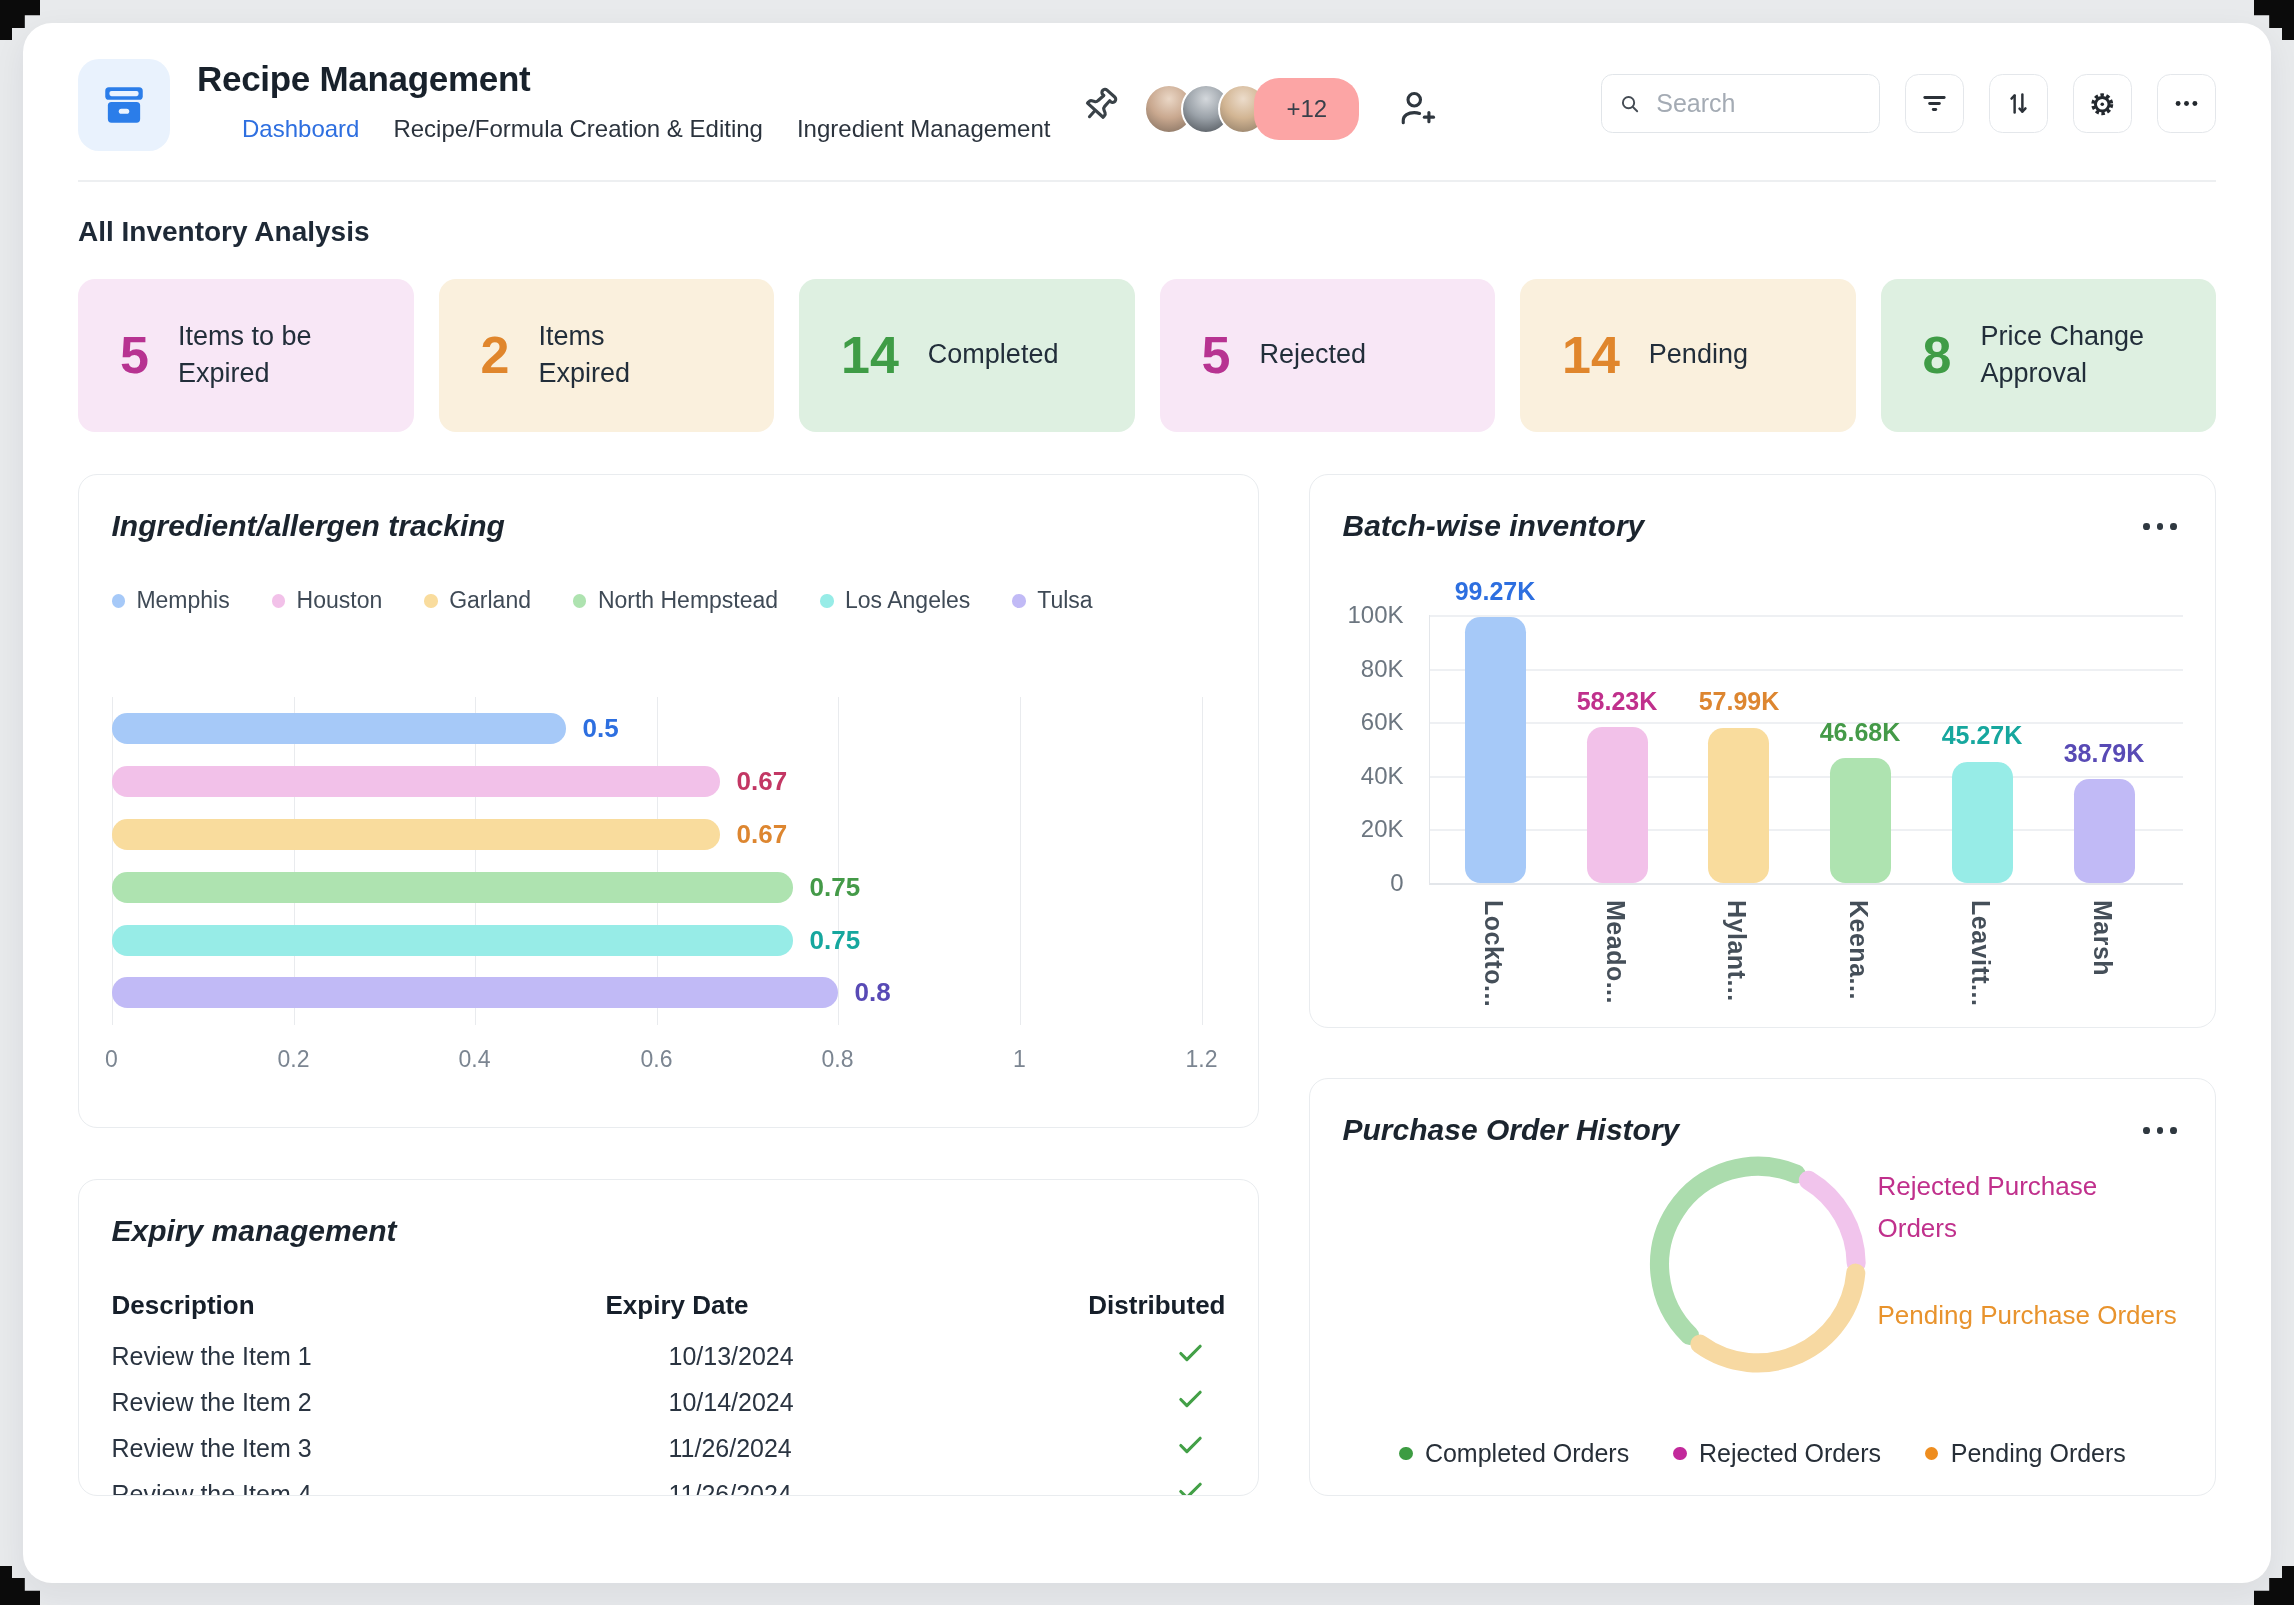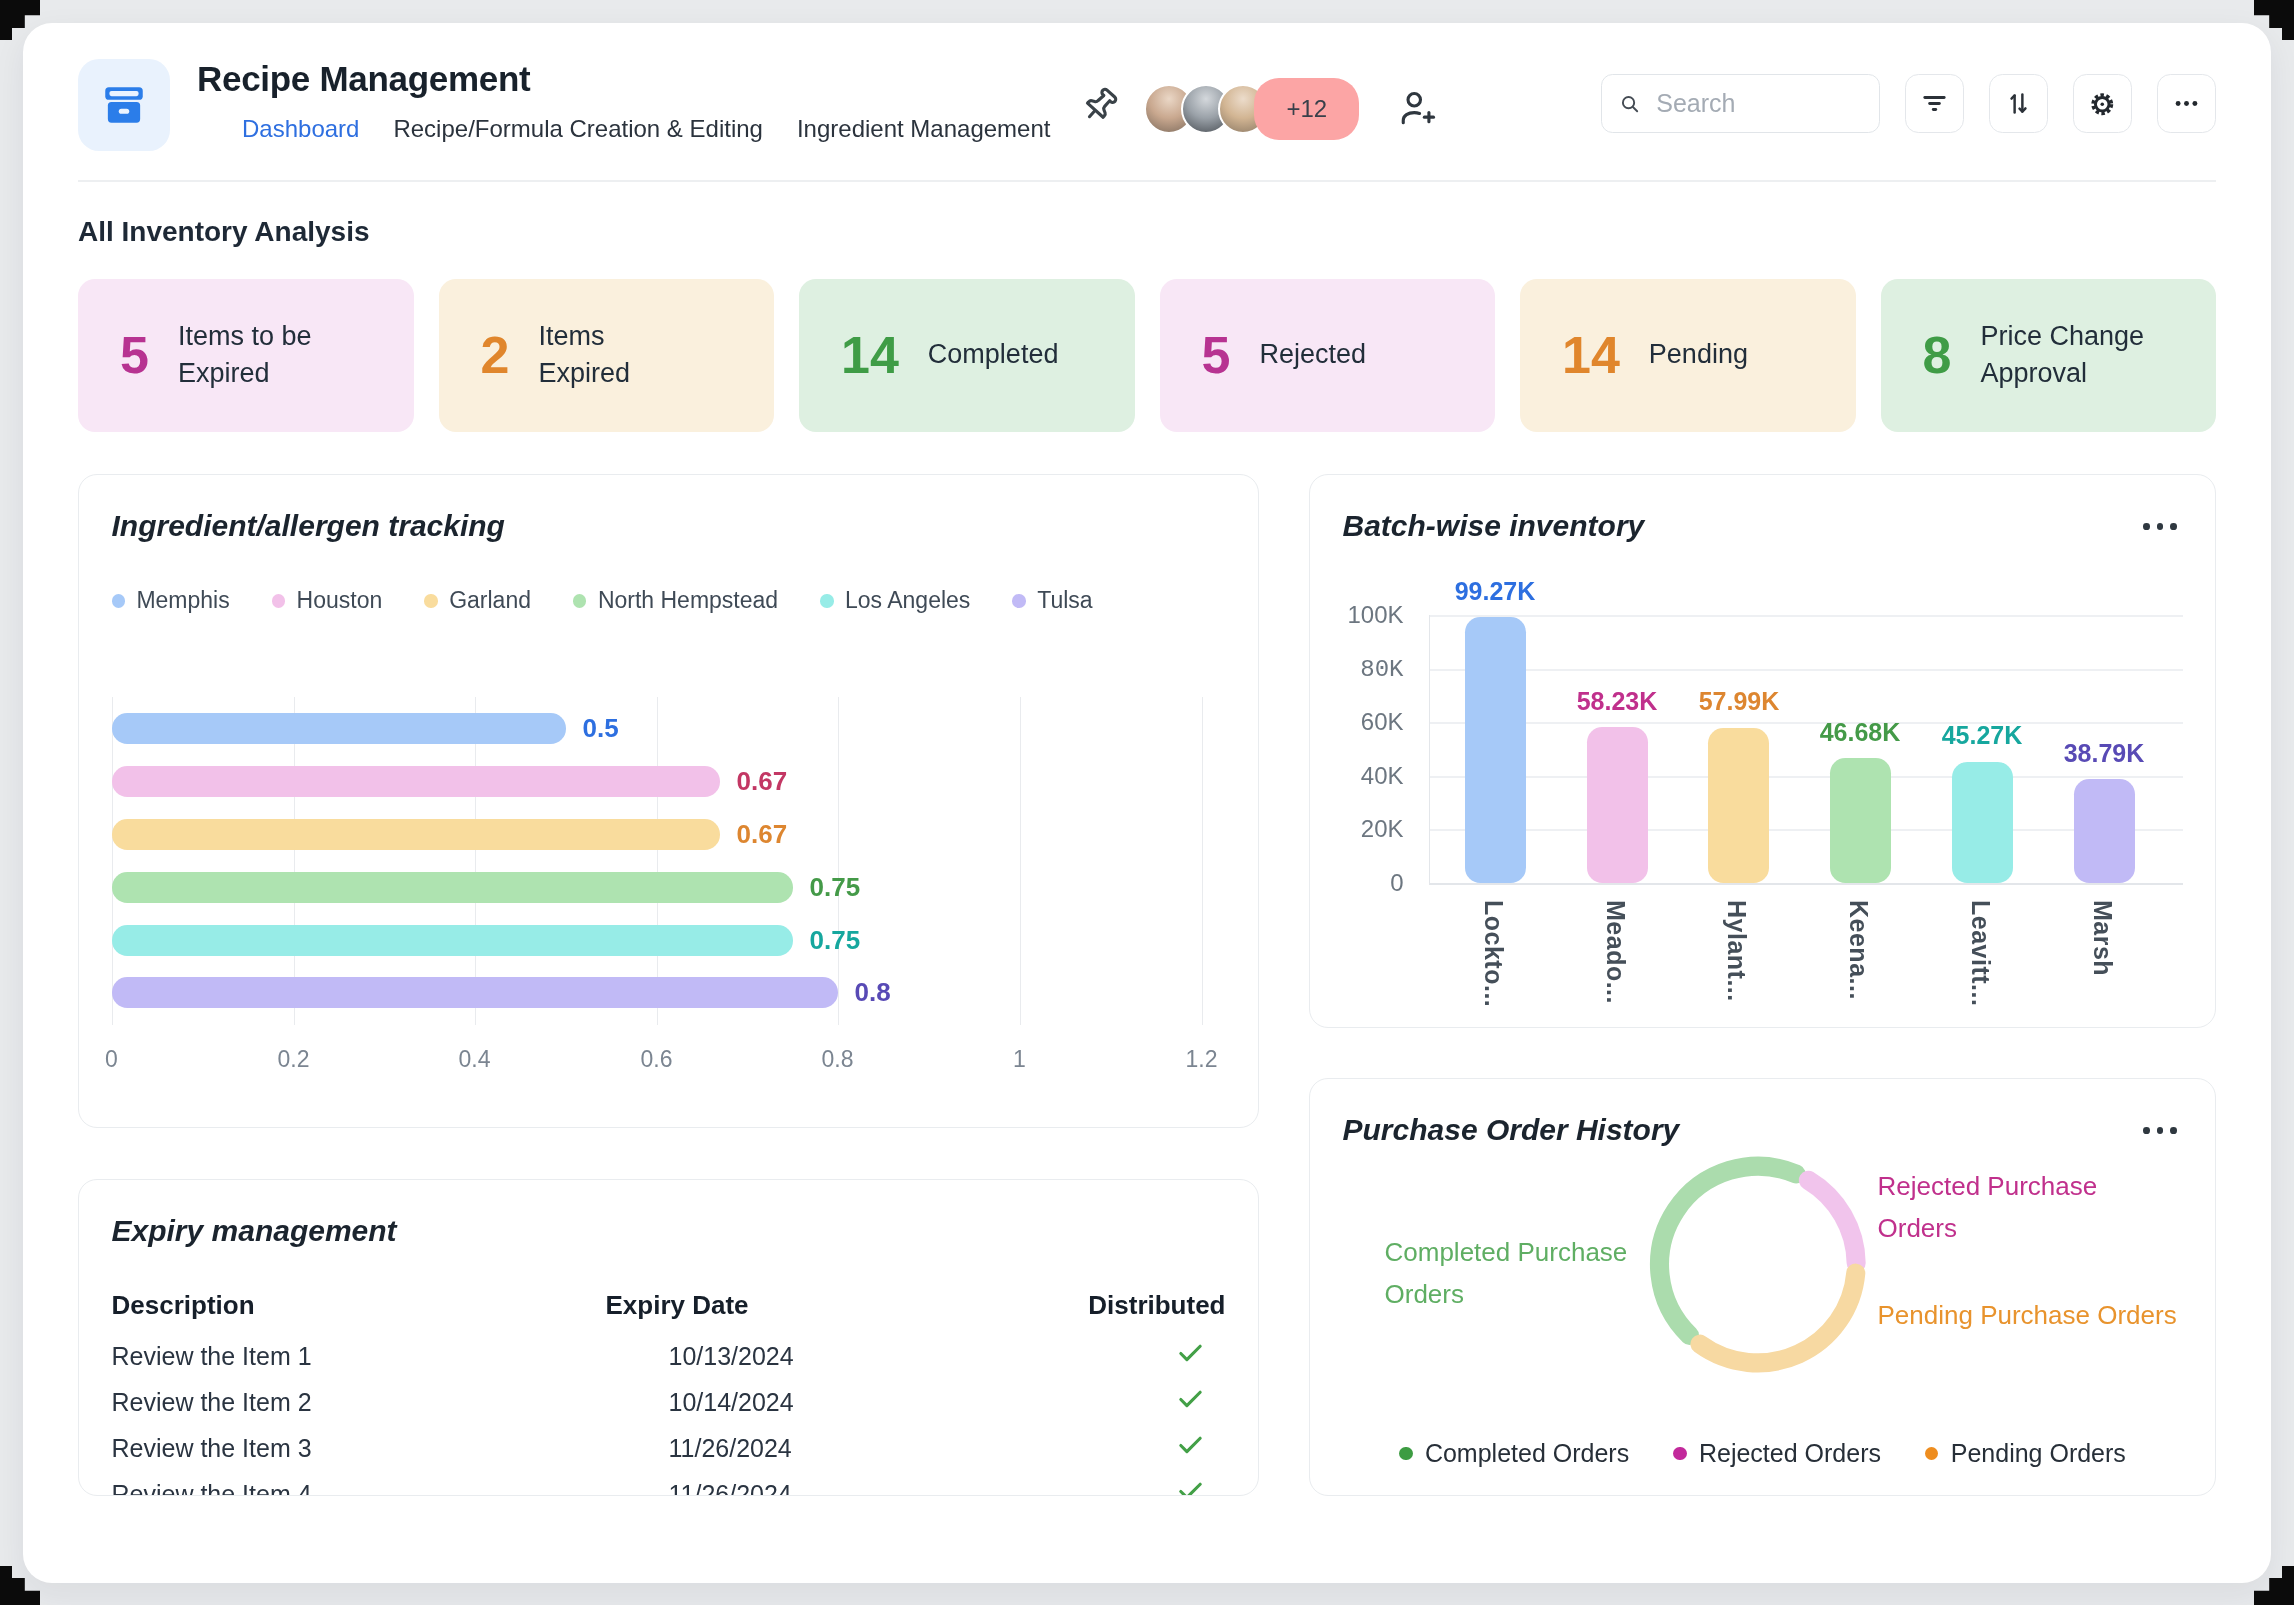--- a/index.html
+++ b/index.html
@@ -369,21 +369,21 @@
           <div class="dots">
               <i></i>
               <i></i>
               <i></i>
             </div>
         </div>
         <div id="vchart">
             <div class="hgrid" style="top: 62px;"></div>
             <div class="ytick" style="top: 62px;">100K</div>
             <div class="hgrid" style="top: 116px;"></div>
-            <div class="ytick" style="top: 116px; font-family: Liberation Mono, monospace;">80K</div>
+            <div class="ytick" style="top: 116px;">80K</div>
             <div class="hgrid" style="top: 169px;"></div>
             <div class="ytick" style="top: 169px;">60K</div>
             <div class="hgrid" style="top: 223px;"></div>
             <div class="ytick" style="top: 223px;">40K</div>
             <div class="hgrid" style="top: 276px;"></div>
             <div class="ytick" style="top: 276px;">20K</div>
             <div class="hgrid zero" style="top: 330px;"></div>
             <div class="ytick" style="top: 330px;">0</div>
             <div class="yaxisline" style="top: 62px; height: 268px;"></div>
             <div class="vbar" style="left: 122px; width: 61px; top: 64px; height: 266px; background: rgb(166, 201, 248);"></div>
@@ -415,21 +415,20 @@
               <i></i>
               <i></i>
             </div>
         </div>
         <div id="po-chart">
             <svg width="841" height="298" viewBox="0 0 880 312" id="donut">
               <path d="M 362.5 195.1 A 103 103 0 0 1 474.2 26.2" fill="none" stroke="#abdcad" stroke-width="20" stroke-linecap="round"></path>
               <path d="M 487.0 32.7 A 103 103 0 0 1 537.0 119.2" fill="none" stroke="#f1c4ec" stroke-width="20" stroke-linecap="round"></path>
               <path d="M 536.6 130.0 A 103 103 0 0 1 373.5 204.3" fill="none" stroke="#f7d9a2" stroke-width="20" stroke-linecap="round"></path>
             </svg>
-            <div class="po-lab po-lab-0" style="color: rgb(95, 174, 99);">Completed Purchase Orders</div>
             <div class="po-lab po-lab-1" style="color: rgb(192, 48, 140);">Rejected Purchase Orders</div>
             <div class="po-lab po-lab-2" style="color: rgb(232, 147, 45);">Pending Purchase Orders</div>
           </div>
         <div id="po-legend">
             <div class="pol-item">
               <span class="pol-dot" style="background: rgb(61, 156, 66);"></span>
               <span class="pol-label">Completed Orders</span>
             </div>
             <div class="pol-item">
               <span class="pol-dot" style="background: rgb(194, 41, 155);"></span>

